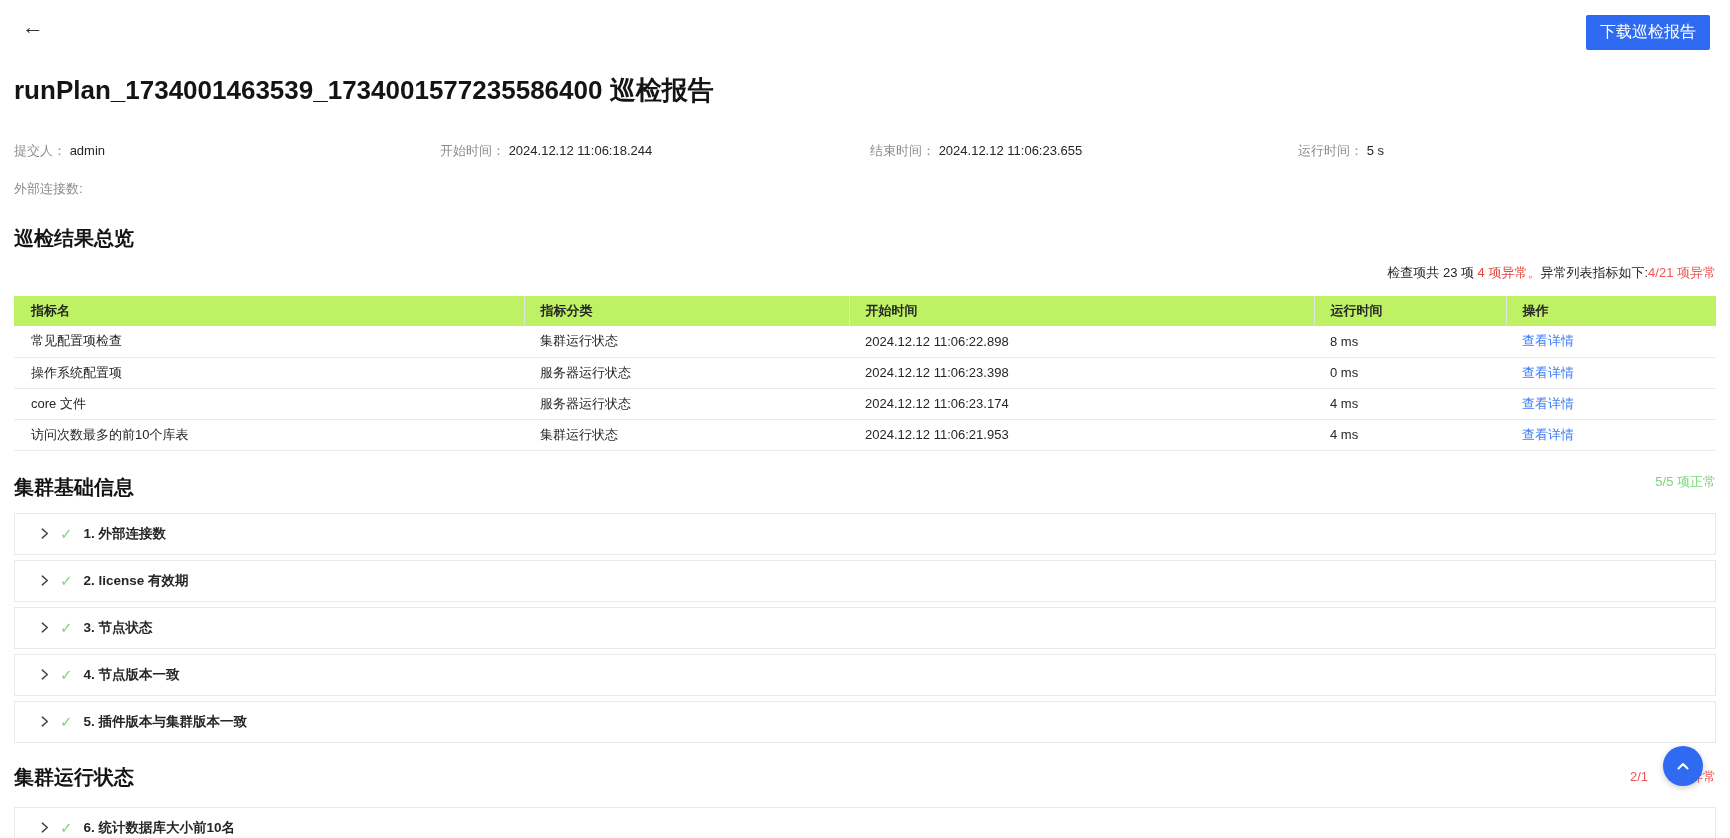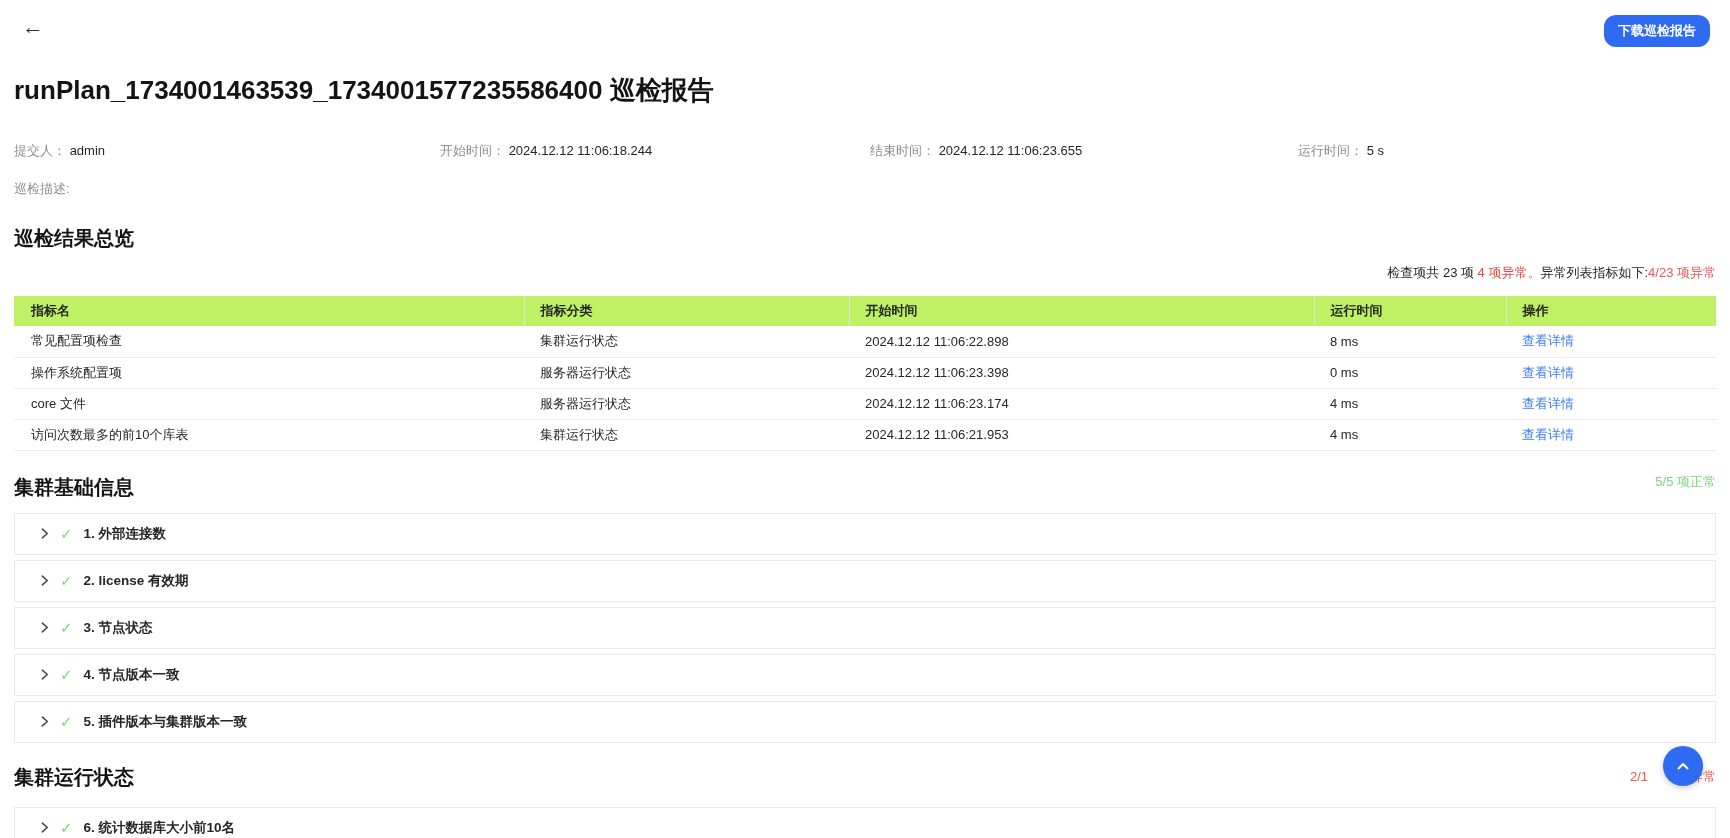--- a/index.html
+++ b/index.html
@@ -5,22 +5,22 @@
   * { margin: 0; padding: 0; box-sizing: border-box; }
   html, body { width: 1730px; height: 838px; overflow: hidden; background: #fff;
     font-family: "Liberation Sans", "DejaVu Sans", sans-serif; color: #262626; }
   .page { position: relative; width: 1730px; height: 838px; padding: 0 14px; }
 
   
   .topbar { position: relative; height: 48px; }
   .back-btn { position: absolute; left: 8px; top: 16px; font-size: 22px; color: #333;
     line-height: 22px; cursor: pointer; background: none; border: none; }
   .download-btn { position: absolute; right: 6px; top: 15px; background: #2f6bf2; color: #fff;
-    border: none; border-radius: 12px; font-size: 13px; padding: 7px 14px; cursor: pointer;
-    font-family: inherit; font-weight: bold; }
+    border: none; border-radius: 2px; font-size: 16px; padding: 7px 14px; cursor: pointer;
+    font-family: inherit; }
 
   
   .title { margin-top: 24px; font-size: 26px; line-height: 36px; font-weight: 700; color: #141414; }
 
   
   .meta-grid { margin-top: 34px; display: grid; grid-template-columns: 426px 430px 428px 1fr;
     font-size: 13px; line-height: 18px; }
   .meta-label { color: #8c8c8c; }
   .meta-value { color: #262626; }
   .desc-row { margin-top: 20px; font-size: 13px; color: #8c8c8c; }
@@ -95,31 +95,31 @@
       <span class="meta-label">结束时间：</span>
       <span class="meta-value">2024.12.12 11:06:23.655</span>
     </div>
     <div>
       <span class="meta-label">运行时间：</span>
       <span class="meta-value">5 s</span>
     </div>
   </div>
 
   <div class="desc-row">
-    <span class="meta-label">巡检描述:</span>
+    <span class="meta-label">外部连接数:</span>
     <span class="meta-value"></span>
   </div>
 
   <h2 class="h2">巡检结果总览</h2>
 
   <div class="summary-row">
     <div>
       <span>检查项共 23 项 </span><span class="red-text">4 项异常。</span><span>异常列表指标如下:</span>
     </div>
-    <div class="badge-red">4/23 项异常</div>
+    <div class="badge-red">4/21 项异常</div>
   </div>
 
   <table class="overview">
     <colgroup>
         <col class="c1">
         <col class="c2">
         <col class="c3">
         <col class="c4">
         <col class="c5">
       </colgroup>

